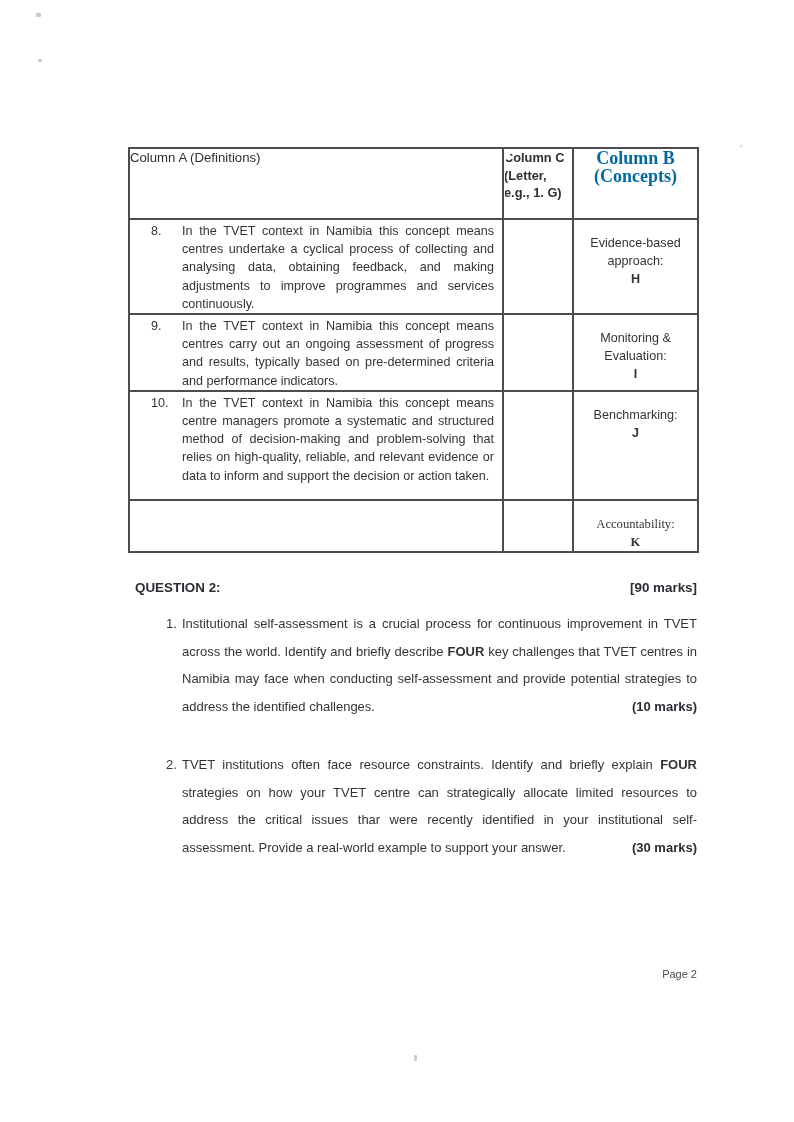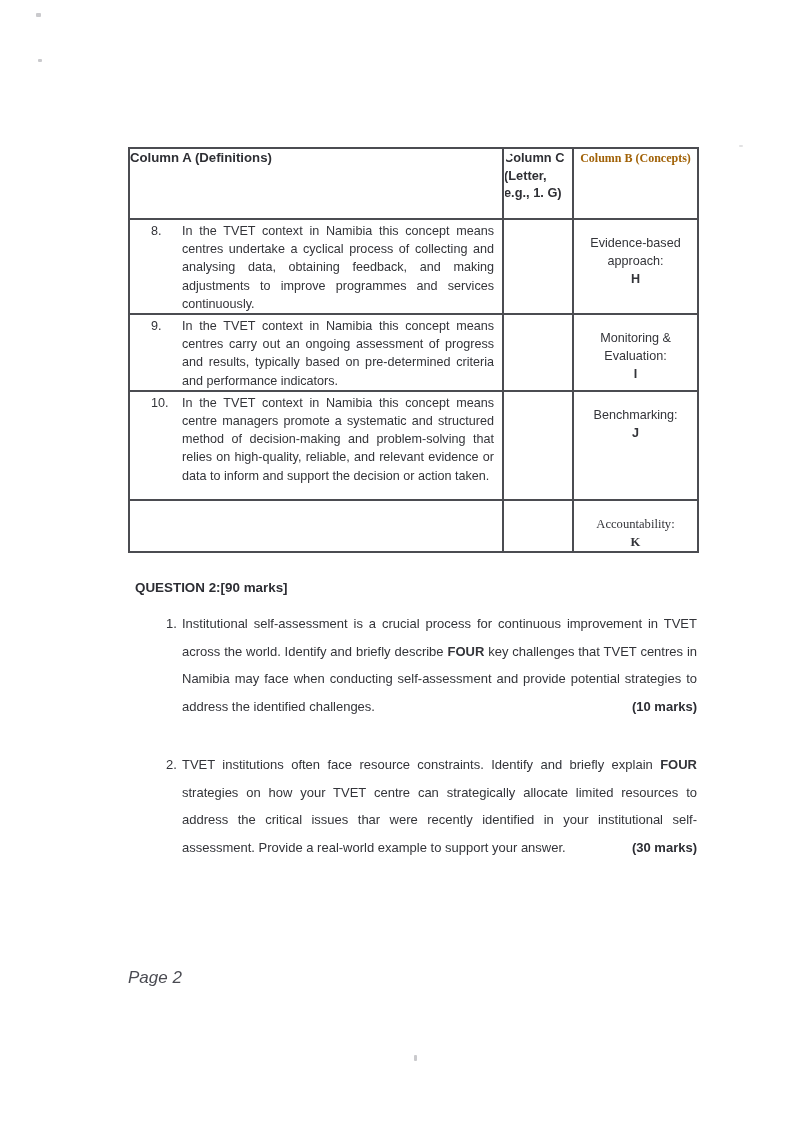--- a/index.html
+++ b/index.html
@@ -40,42 +40,42 @@
     vertical-align: top;
     padding: 0;
     overflow: hidden;
   }
   col.col-a { width: 374px; }
   col.col-c { width: 70px; }
   col.col-b { width: 125px; }
 
   th.head-a {
     text-align: left;
-    font-weight: bold;
+    font-weight: normal;
     font-size: 13.2px;
     padding: 3px 6px 0 7px;
     color: #2e2f34;
   }
   th.head-c {
     text-align: left;
     font-weight: bold;
     font-size: 12.8px;
     line-height: 17.6px;
     padding: 3px 5px 0 6px;
     color: #2e2f34;
     border-radius: 18px;
   }
   th.head-b {
     text-align: center;
     font-weight: bold;
     font-family: "Liberation Serif", serif;
-    font-size: 12px;
+    font-size: 18px;
     line-height: 18px;
     padding: 4px 4px 0 4px;
-    color: #a16207;
+    color: #0369a1;
   }
   .def-cell {
     display: flex;
     padding: 2px 8px 0 0;
   }
   .def-num {
     flex: 0 0 31px;
     padding-left: 21px;
     box-sizing: content-box;
   }
@@ -96,20 +96,21 @@
   .question-section {
     position: absolute;
     top: 574px;
     left: 0;
     width: 569px;
     font-size: 13px;
     color: #333439;
   }
   .q-header {
     display: flex;
+    justify-content: space-between;
     font-weight: bold;
     font-size: 13.4px;
     line-height: 27px;
     padding-left: 7px;
     color: #2c2d33;
   }
   .q-item {
     display: flex;
     position: relative;
     line-height: 27.5px;
@@ -136,24 +137,23 @@
     padding-left: 6px;
     color: #2c2d33;
   }
 
   
   .page-footer {
     position: absolute;
     top: 968px;
     left: 0;
     width: 569px;
-    text-align: left;
-    font-size: 17px;
+    text-align: right;
+    font-size: 11px;
     color: #4a4b52;
-    font-style: italic;
   }
 
   
   .artifact {
     position: absolute;
     background: #8a8a90;
     opacity: 0.45;
     border-radius: 1px;
   }
   .artifact-1 { left: 36px;  top: 13px;   width: 5px; height: 4px; }

